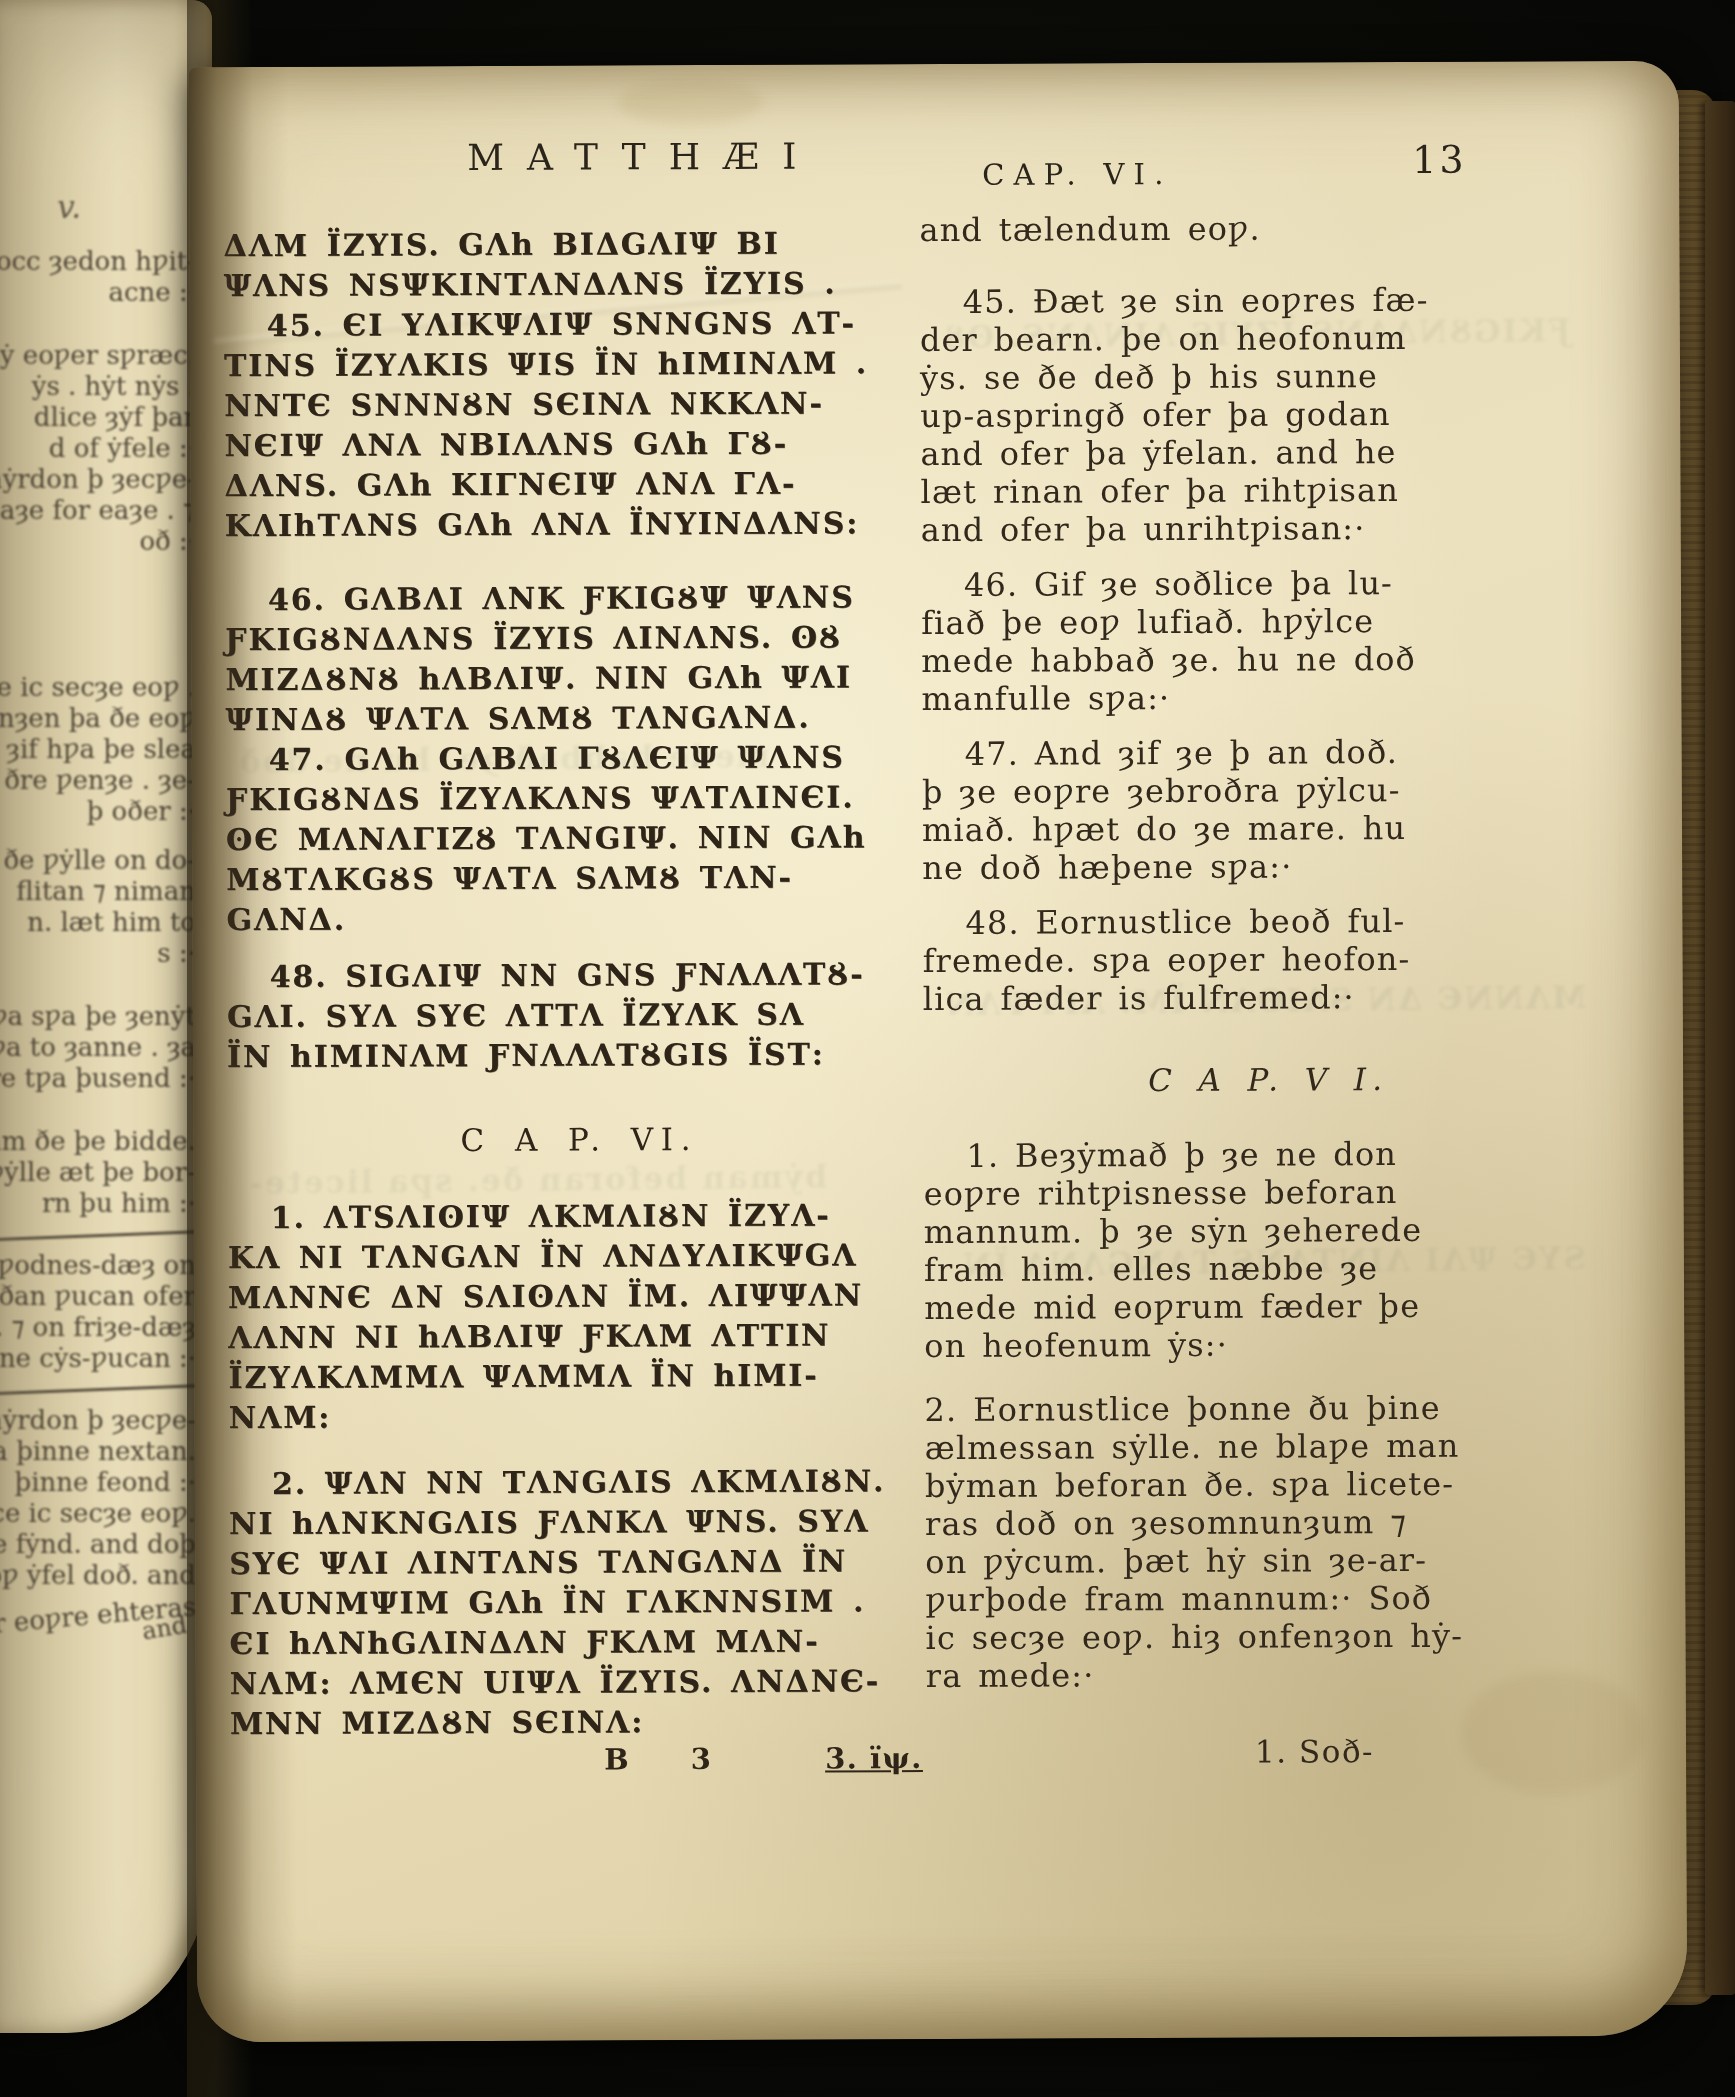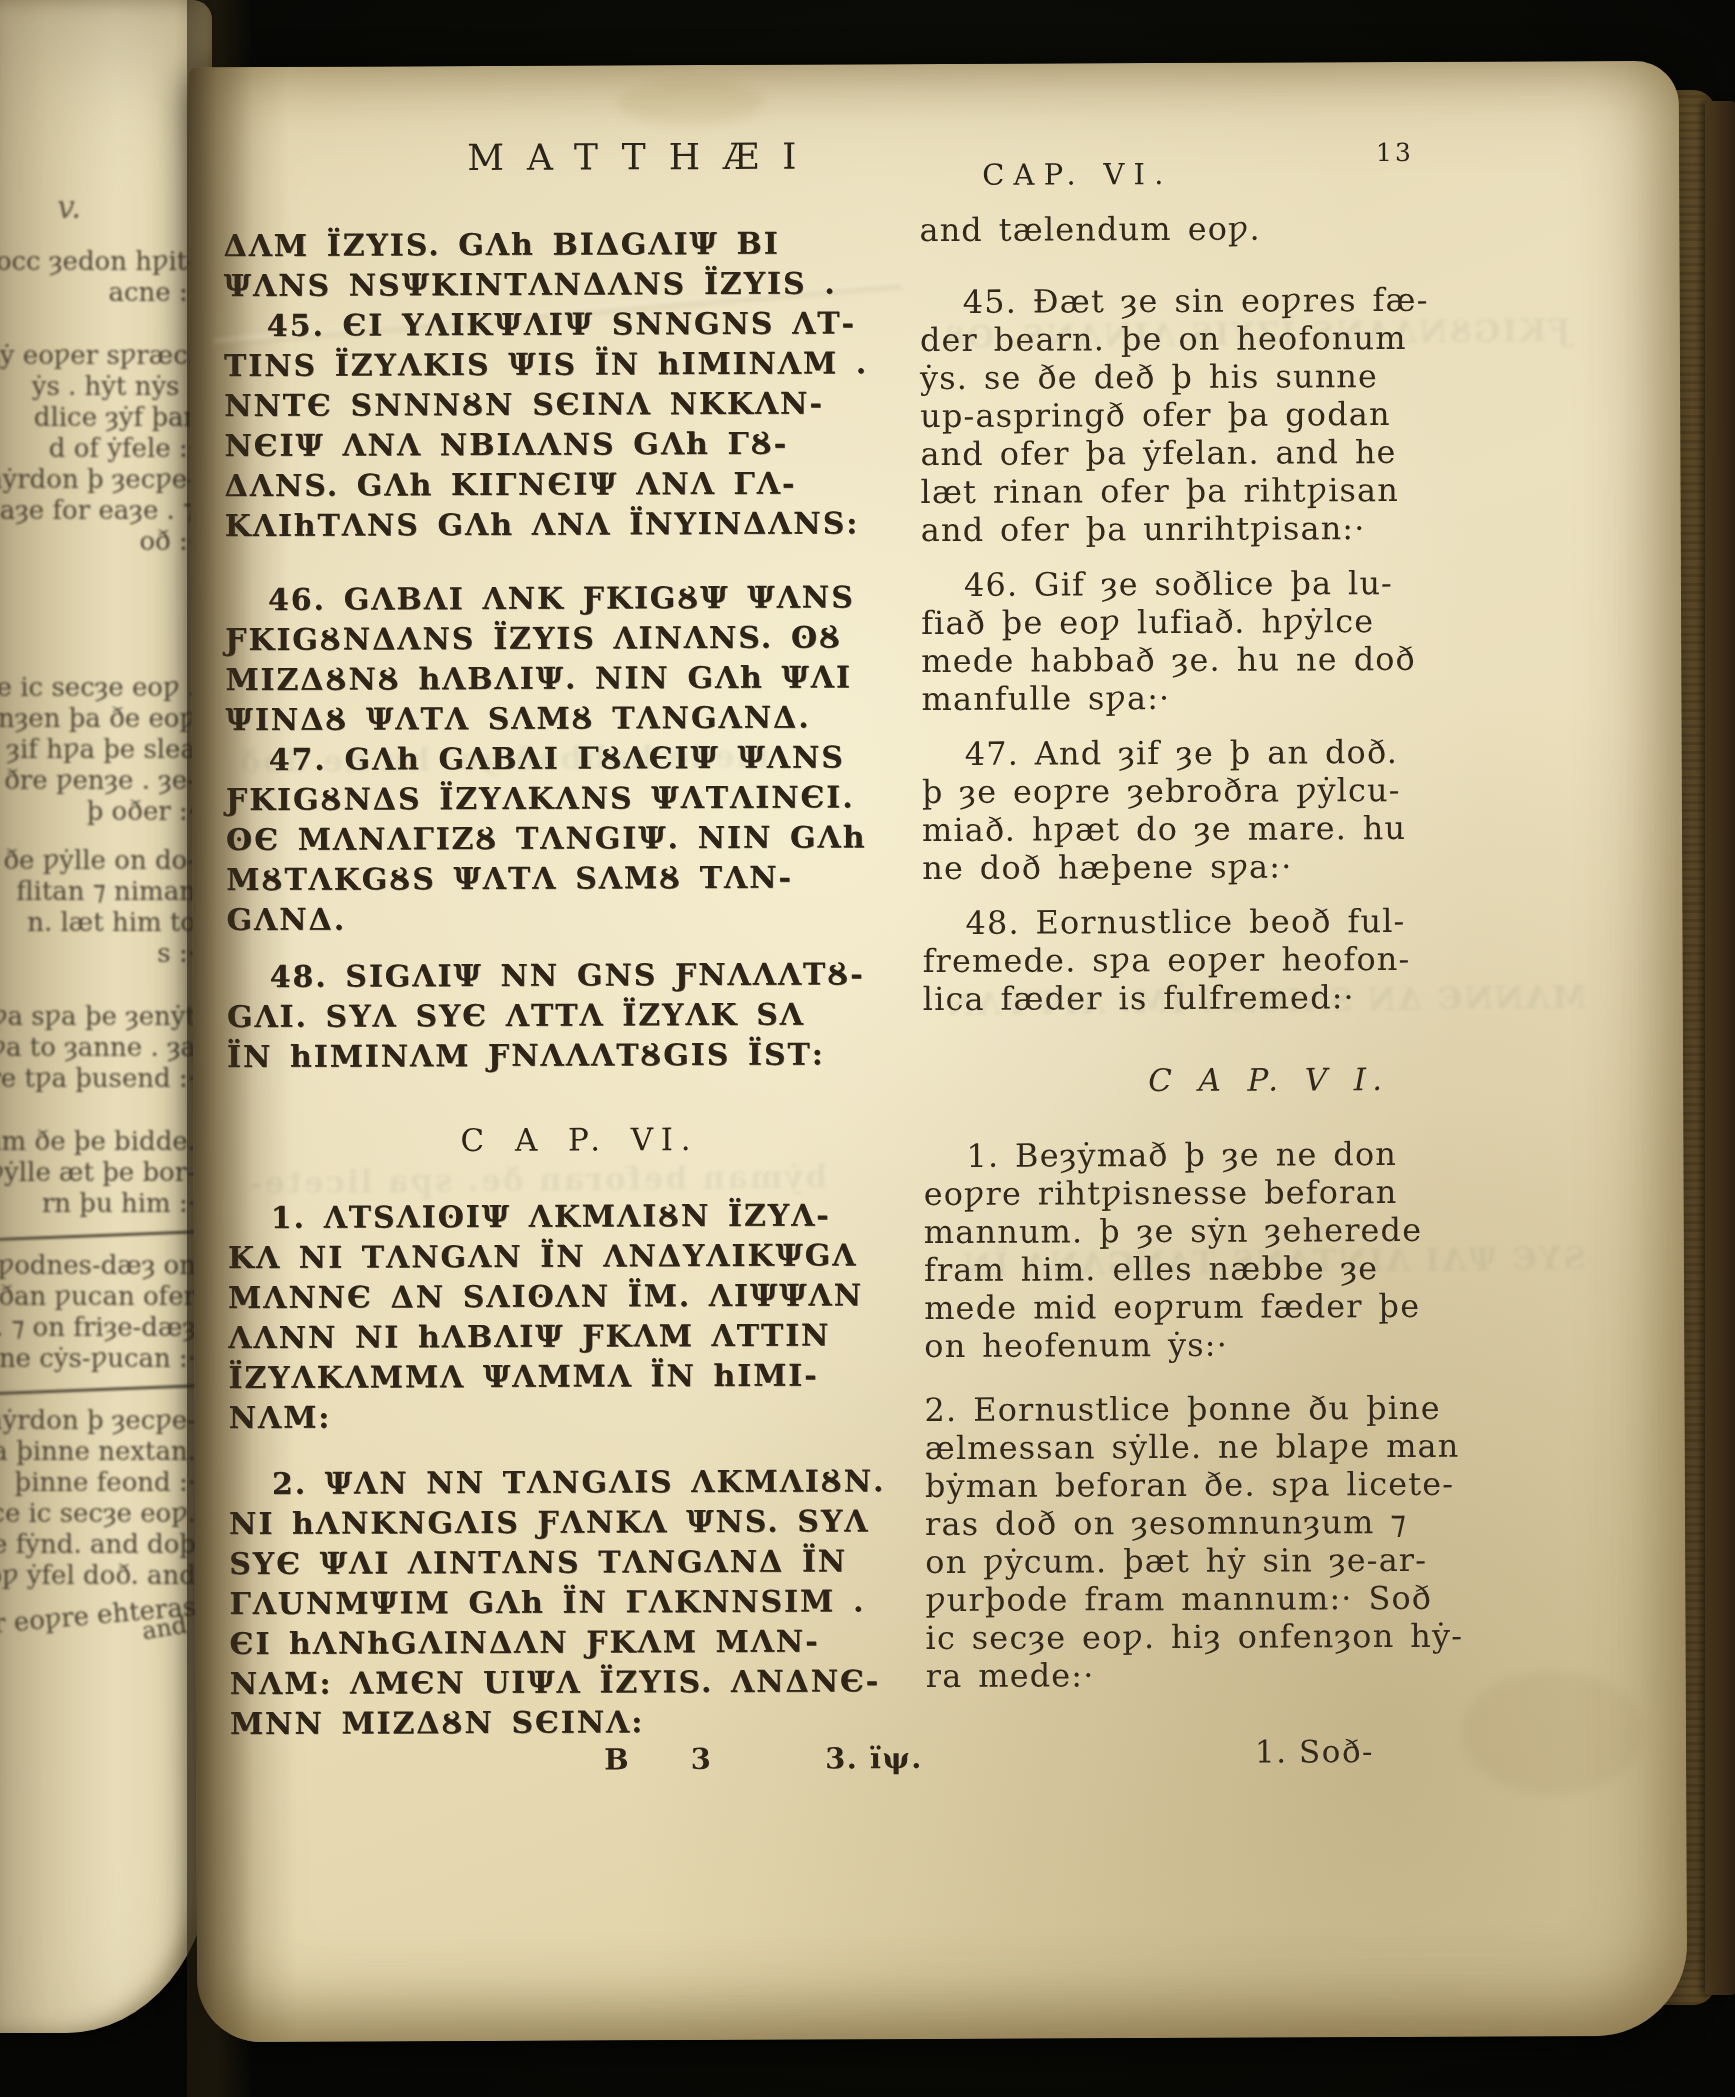--- a/index.html
+++ b/index.html
@@ -58,21 +58,21 @@
   .stain.s2{left:1265px;top:1610px;width:184px;height:123px;background:rgba(140,110,55,.10);}
 
   
   .ghost{position:absolute;color:#5f6e58;opacity:.09;filter:blur(1.7px);transform:scaleX(-1) rotate(.4deg);
          font-weight:bold;font-size:31px;letter-spacing:2.3px;white-space:nowrap;pointer-events:none;}
 
   
   .pg-header{position:absolute;top:71px;left:0;width:100%;color:#2b241a;}
   .pg-title{position:absolute;left:278px;top:0;font-size:36px;letter-spacing:23px;white-space:nowrap;}
   .pg-chapter{position:absolute;left:793px;top:23px;font-size:29px;letter-spacing:9.2px;white-space:nowrap;}
-  .pg-number{position:absolute;left:1187px;top:4.6px;font-size:25px;letter-spacing:3.1px;}
+  .pg-number{position:absolute;left:1223px;top:4.6px;font-size:38px;letter-spacing:3.1px;}
 
   
   .col{position:absolute;color:#2e2418;}
   .col-gothic{left:34px;top:159px;width:704px;font-size:30px;line-height:40px;font-weight:bold;
               letter-spacing:1.9px;word-spacing:5.4px;
               font-family:"DejaVu Serif","DejaVu Sans",serif;
               text-shadow:0.5px 0.5px 0 rgba(46,36,24,.55);}
   .col-english{left:730px;top:147px;width:690px;font-size:32px;line-height:38px;
                letter-spacing:1.1px;word-spacing:4.6px;color:#32291c;}
   .tl{white-space:nowrap;}
@@ -80,21 +80,21 @@
   .tl.g1{margin-top:34px;}
   .tl.g2{margin-top:17px;}
   .tl.g3{margin-top:26px;}
   .tl.cap{font-weight:normal;font-style:normal;text-align:center;font-size:31px;letter-spacing:7.7px;
           padding-left:0;margin:44px 0 37px 0;text-shadow:none;font-family:"DejaVu Serif",serif;}
   .col-english .tl.cap{font-style:italic;letter-spacing:6.1px;}
 
   
   .sig-line{position:absolute;left:34px;top:1677px;width:704px;color:#2e2418;font-size:29px;}
   .signature{position:absolute;left:374px;letter-spacing:26px;font-weight:bold;}
-  .catch-gothic{position:absolute;left:595px;font-weight:bold;font-size:29px;letter-spacing:1.5px;}
+  .catch-gothic{position:absolute;left:595px;font-weight:bold;font-size:29px;letter-spacing:1.5px;text-decoration:underline;}
   .catch-english{position:absolute;left:1059px;top:1671px;font-size:31px;color:#32291c;letter-spacing:1.5px;}
 </style>
 </head>
 <body>
 
 <div class="scene">
 
   <div class="verso">
     <div class="verso-text">
         <div class="vline vfirst">v.</div>

